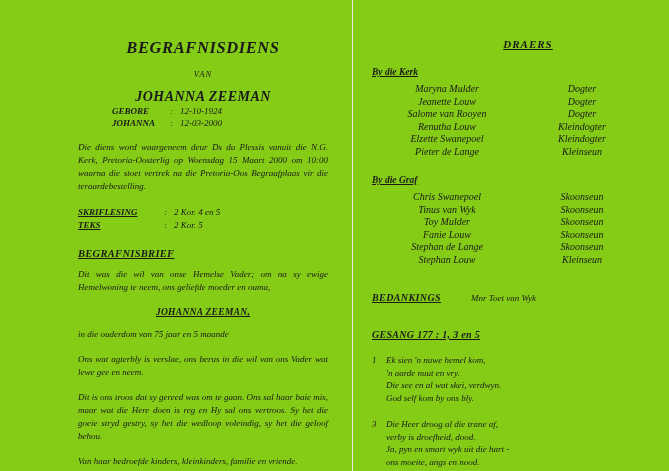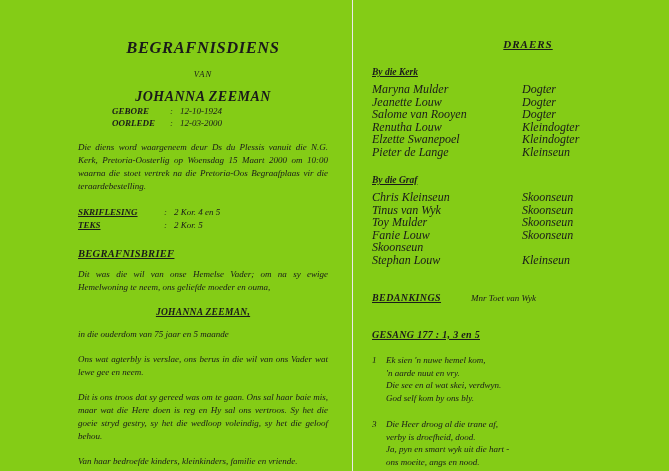--- a/index.html
+++ b/index.html
@@ -143,23 +143,24 @@
   .group-head {
     font-weight: bold;
     font-size: 9.5px;
     font-style: italic;
     text-decoration: underline;
     margin-top: 17px;
     margin-bottom: 6px;
   }
   .bearer-row {
     display: flex;
-    font-size: 12px;
+    font-size: 10px;
     font-style: italic;
     line-height: 12.5px;
+    text-align: center;
   }
   .bearer-name { width: 150px; }
   .bearer-rel  { flex: 1; }
 
   .bedankings {
     margin-top: 26px;
     font-size: 10px;
     font-style: italic;
     display: flex;
     align-items: baseline;
@@ -204,21 +205,21 @@
   <div class="col-left">
     <div class="title-main">BEGRAFNISDIENS</div>
     <div class="van">VAN</div>
     <div class="name-main">JOHANNA ZEEMAN</div>
 
     <div class="dates">
       <div>
         <span class="lbl">GEBORE</span><span class="sep">:</span><span>12-10-1924</span>
       </div>
       <div>
-        <span class="lbl">OORLEDE</span><span class="sep">:</span><span>12-03-2000</span>
+        <span class="lbl">JOHANNA</span><span class="sep">:</span><span>12-03-2000</span>
       </div>
     </div>
 
     <div class="para">Die diens word waargeneem deur Ds du Plessis vanuit die N.G. Kerk, Pretoria-Oosterlig op Woensdag 15 Maart 2000 om 10:00 waarna die stoet vertrek na die Pretoria-Oos Begraafplaas vir die teraardebestelling.</div>
 
     <div class="readings">
       <div class="row">
         <span class="rlbl">SKRIFLESING</span>
           <span class="rcolon">:</span>
           <span>2 Kor. 4 en 5</span>
@@ -267,36 +268,37 @@
       </div>
       <div class="bearer-row">
         <span class="bearer-name">Pieter de Lange</span>
         <span class="bearer-rel">Kleinseun</span>
       </div>
     </div>
 
     <div>
       <div class="group-head">By die Graf</div>
       <div class="bearer-row">
-        <span class="bearer-name">Chris Kleinseun</span>
+        <span class="bearer-name">Chris Swanepoel</span>
         <span class="bearer-rel">Skoonseun</span>
       </div>
       <div class="bearer-row">
         <span class="bearer-name">Tinus van Wyk</span>
         <span class="bearer-rel">Skoonseun</span>
       </div>
       <div class="bearer-row">
         <span class="bearer-name">Toy Mulder</span>
         <span class="bearer-rel">Skoonseun</span>
       </div>
       <div class="bearer-row">
         <span class="bearer-name">Fanie Louw</span>
         <span class="bearer-rel">Skoonseun</span>
       </div>
       <div class="bearer-row">
+        <span class="bearer-name">Stephan de Lange</span>
         <span class="bearer-rel">Skoonseun</span>
       </div>
       <div class="bearer-row">
         <span class="bearer-name">Stephan Louw</span>
         <span class="bearer-rel">Kleinseun</span>
       </div>
     </div>
 
     <div class="bedankings">
       <span class="bd-lbl">BEDANKINGS</span>

